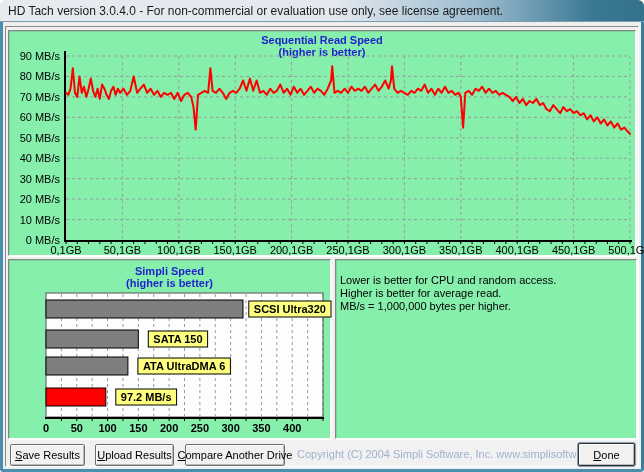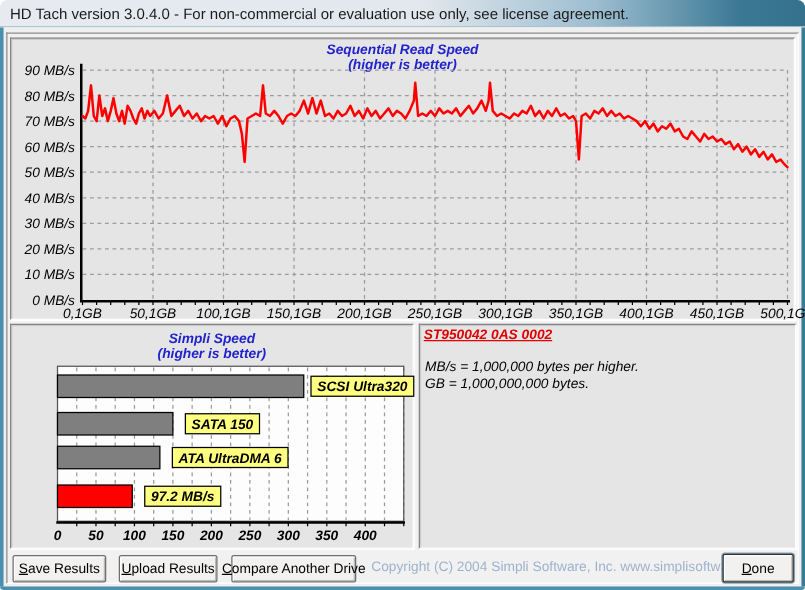--- a/index.html
+++ b/index.html
@@ -8,22 +8,22 @@
   .titlebar{position:absolute;left:0;top:0;width:644px;height:22px;
     background:linear-gradient(to right,#e7ebf0 0%,#e3e8ee 52%,#9dbdd0 74%,#3a7894 92%,#34718c 100%);
     border-radius:6px 6px 0 0;border-bottom:1px solid #7a9cae;}
   .titlebar-text{position:absolute;left:8px;top:4px;font-size:12px;color:#1a1a1a;white-space:nowrap;}
   .frame-left{position:absolute;left:0;top:22px;width:3px;height:447px;background:#4b8fae;}
   .frame-right{position:absolute;left:641px;top:22px;width:3px;height:447px;background:#3d7c98;}
   .frame-bottom{position:absolute;left:0;top:469px;width:644px;height:3px;background:#4b8fae;border-radius:0 0 3px 3px;}
   .client{position:absolute;left:3px;top:22px;width:638px;height:447px;background:#efefef;}
   .bigpanel{position:absolute;left:5px;top:26px;width:634px;height:441px;background:#f1f1f1;
     border:1px solid;border-color:#8b8b8b #ffffff #ffffff #8b8b8b;}
-  .sunken{position:absolute;background:#e5e5e5;border:1px solid;
-    border-color:#848484 #fdfdfd #fdfdfd #848484;box-shadow:inset 1px 1px 0 rgba(0,0,0,0.10),1px 1px 0 #ffffff;font-style:italic;}
+  .sunken{position:absolute;background:#86efac;border:1px solid;
+    border-color:#848484 #fdfdfd #fdfdfd #848484;box-shadow:inset 1px 1px 0 rgba(0,0,0,0.10),1px 1px 0 #ffffff;}
   .panel-seq{left:8px;top:30px;width:628px;height:226px;}
   .panel-burst{left:8px;top:259px;width:323px;height:180px;}
   .panel-info{left:335px;top:259px;width:302px;height:180px;}
   .chart-title{position:absolute;left:0;right:0;text-align:center;color:#2222cc;font-size:11px;font-weight:700;line-height:12px;}
   svg{position:absolute;left:0;top:0;overflow:visible;}
   text.tick{font-size:11px;fill:#000;}
   text.btick{font-size:11px;font-weight:700;fill:#000;}
   text.barlabel{font-size:11px;font-weight:700;fill:#000;}
   .info-inner{position:absolute;left:3px;top:2px;right:3px;font-size:11px;color:#000;line-height:13px;}
   .info-device{color:#e00000;font-weight:700;text-decoration:underline;margin-bottom:1px;white-space:nowrap;}
@@ -215,25 +215,25 @@
         <rect x="128.9" y="98" width="92.5" height="16" fill="#ffff80" stroke="#000"></rect>
         <text x="133.9" y="110" class="barlabel">ATA UltraDMA 6</text>
         <rect x="37" y="128" width="59.8" height="18" fill="#ff0000" stroke="#000"></rect>
         <rect x="106.8" y="129" width="60.8" height="16" fill="#ffff80" stroke="#000"></rect>
         <text x="111.8" y="141" class="barlabel">97.2 MB/s</text>
       </svg>
   </div>
 
   <div class="sunken panel-info">
     <div class="info-inner">
-      <div class="info-device">ST950042 0AS 0002</div>
       <div class="info-spacer"></div>
       <div class="info-notes">
+          <div>Lower is better for CPU and random access.</div>
+          <div>Higher is better for average read.</div>
           <div>MB/s = 1,000,000 bytes per higher.</div>
-          <div>GB = 1,000,000,000 bytes.</div>
         </div>
     </div>
   </div>
 
   <div class="btn" style="left:10px;top:444px;width:75px;"><u>S</u>ave Results</div>
   <div class="btn" style="left:95px;top:444px;width:79px;"><u>U</u>pload Results</div>
   <div class="btn" style="left:185px;top:444px;width:100px;"><u>C</u>ompare Another Drive</div>
   <div class="copyright">Copyright (C) 2004 Simpli Software, Inc.  www.simplisoftware.com</div>
   <div class="btn btn-default" style="left:578px;top:443px;width:57px;height:23px;"><u>D</u>one</div>
 

